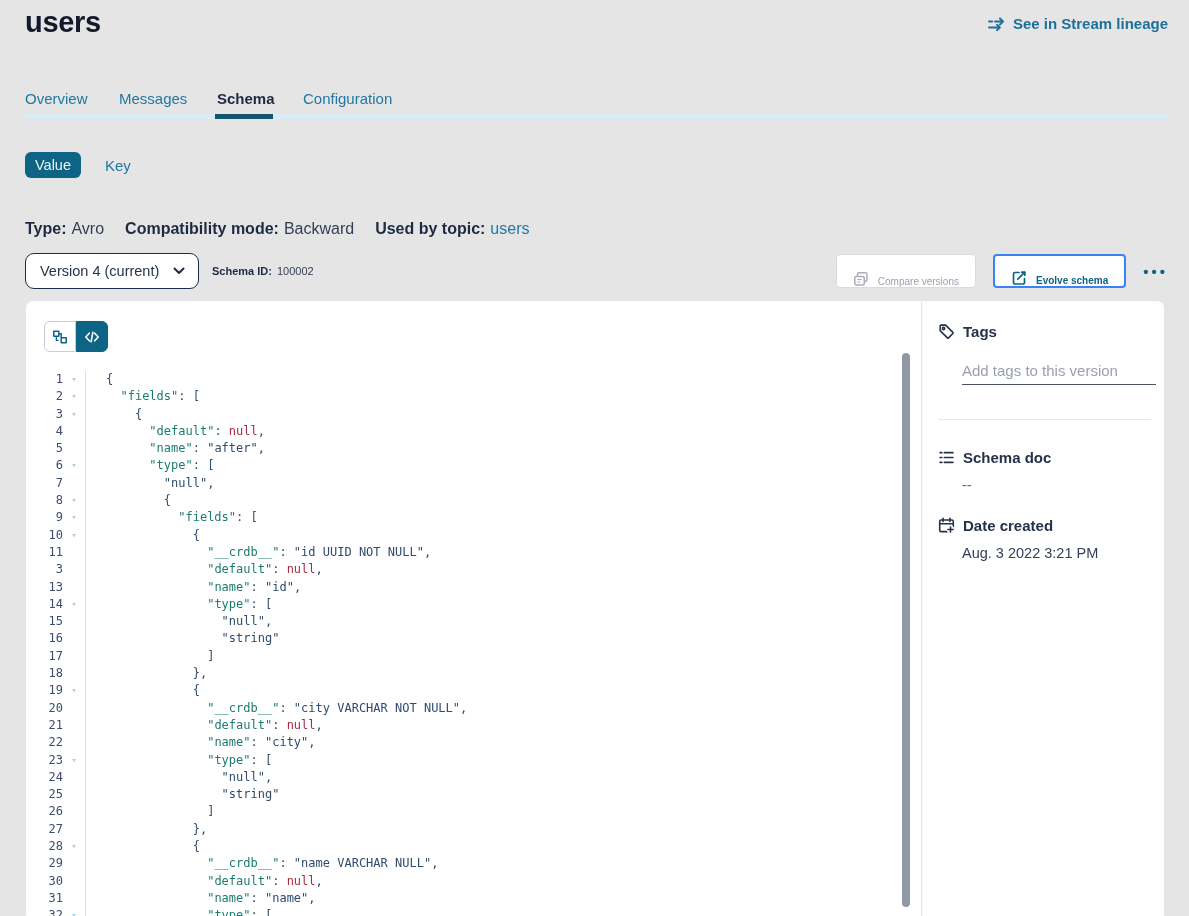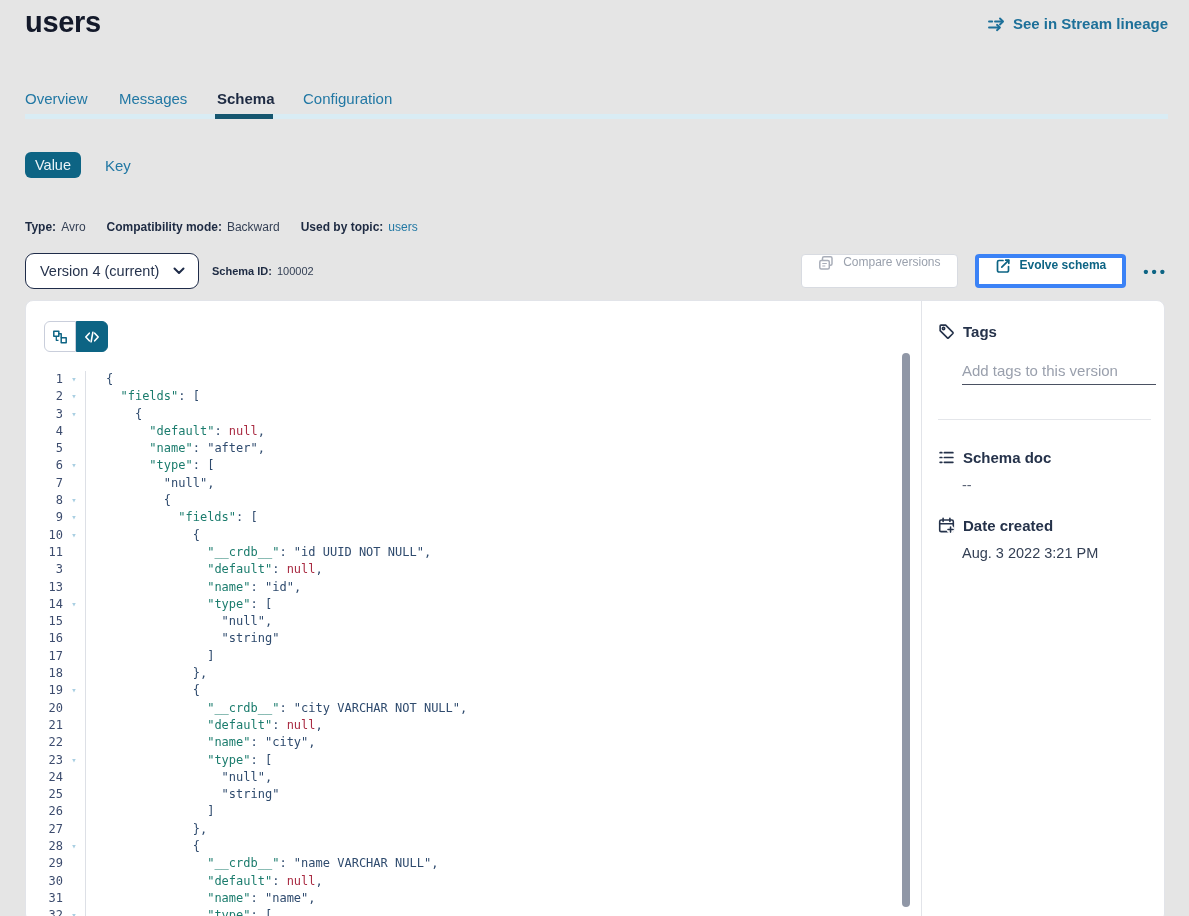--- a/index.html
+++ b/index.html
@@ -18,36 +18,36 @@
   .tab { position:absolute; top:2px; font-size:15px; color:#2278a4; cursor:pointer; }
   .tab.active { color:#1d2a42; font-weight:600; }
   .tab-track { position:absolute; left:0; top:26px; width:1143px; height:5px; background:#d9ecf4; }
   .tab-active-bar { position:absolute; top:26px; height:5px; background:#15566f; }
   
   .serde { position:absolute; left:25px; top:152px; display:flex; align-items:center; }
   .serde-value { width:56px; height:26px; border:none; border-radius:6px; background:#0d6484;
     color:#eaf3f7; font-size:14.5px; font-family:inherit; cursor:pointer; }
   .serde-key { margin-left:24px; color:#2278a4; font-size:15px; cursor:pointer; }
   
-  .meta { position:absolute; left:25px; top:220px; display:flex; gap:21px; font-size:12px; }
+  .meta { position:absolute; left:25px; top:220px; display:flex; gap:21px; font-size:16px; }
   .meta b { color:#1d2a42; font-weight:700; margin-right:5px; }
   .meta .lnk { color:#2278a4; cursor:pointer; }
   
   .version-row { position:absolute; left:25px; top:253px; display:flex; align-items:center; gap:13px; }
   .version-select { width:174px; height:36px; border:1.5px solid #1f2c49; border-radius:9px;
     display:flex; align-items:center; justify-content:space-between; padding:0 13px 0 14px;
     font-size:14.5px; color:#26334d; cursor:pointer; background:#fff; }
   .schema-id { font-size:11px; }
   .schema-id b { color:#1d2a42; margin-right:5px; }
   
   .actions { position:absolute; top:254px; right:21px; display:flex; align-items:center; gap:17px; }
-  .btn { display:flex; align-items:flex-start; gap:9px; height:34px; padding:0 16px;
-    border-radius:4px; background:#fff; font-size:12px; font-family:inherit; cursor:pointer; }
+  .btn { display:flex; align-items:flex-end; gap:9px; height:34px; padding:0 16px;
+    border-radius:4px; background:#fff; font-size:10px; font-family:inherit; cursor:pointer; }
   .btn.compare { border:1px solid #d8dbe1; color:#9aa1ad; font-weight:500; }
-  .btn.evolve { border:4px solid #3b82f6; color:#0d6484; font-weight:700; }
+  .btn.evolve { border:2px solid #3b82f6; color:#0d6484; font-weight:700; }
   .more-dots { color:#0d6484; font-size:15px; font-weight:700; letter-spacing:3px; cursor:pointer; }
   
   .panel { position:absolute; left:25px; top:300px; width:1140px; height:622px;
     border:1px solid #e2e4e9; border-radius:8px; background:#fff; overflow:hidden; }
   .view-toggle { position:absolute; left:18px; top:20px; display:flex; }
   .vt-seg { width:32px; height:31px; display:flex; align-items:center; justify-content:center; cursor:pointer; }
   .vt-tree { background:#fff; border:1px solid #c9cedb; border-radius:6px 0 0 6px; }
   .vt-code { background:#0d6484; border:1px solid #0d6484; border-radius:0 6px 6px 0; }
   
   .code { position:absolute; left:0; top:70px; width:877px;

